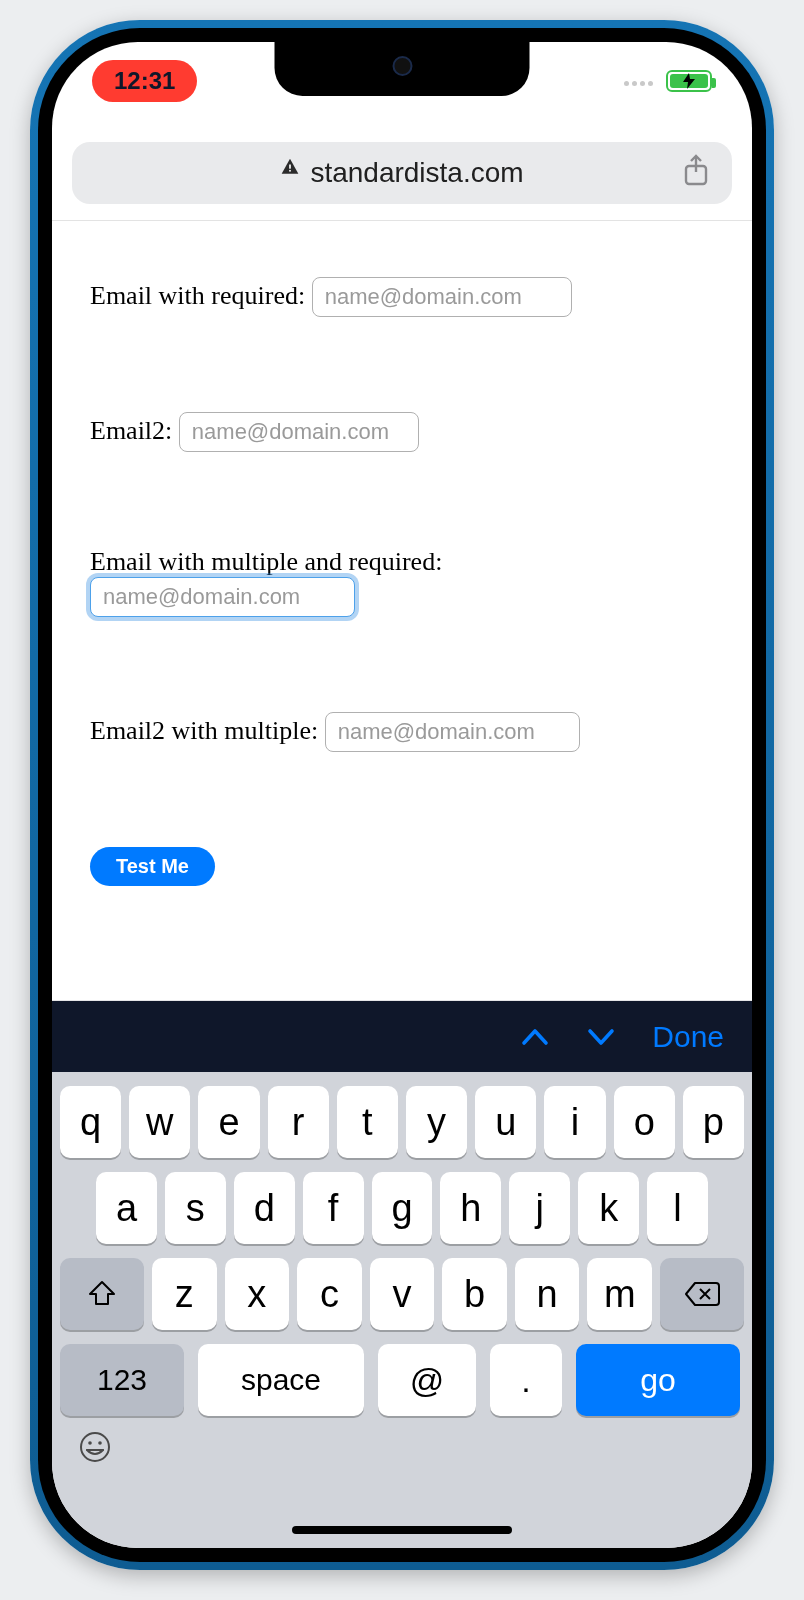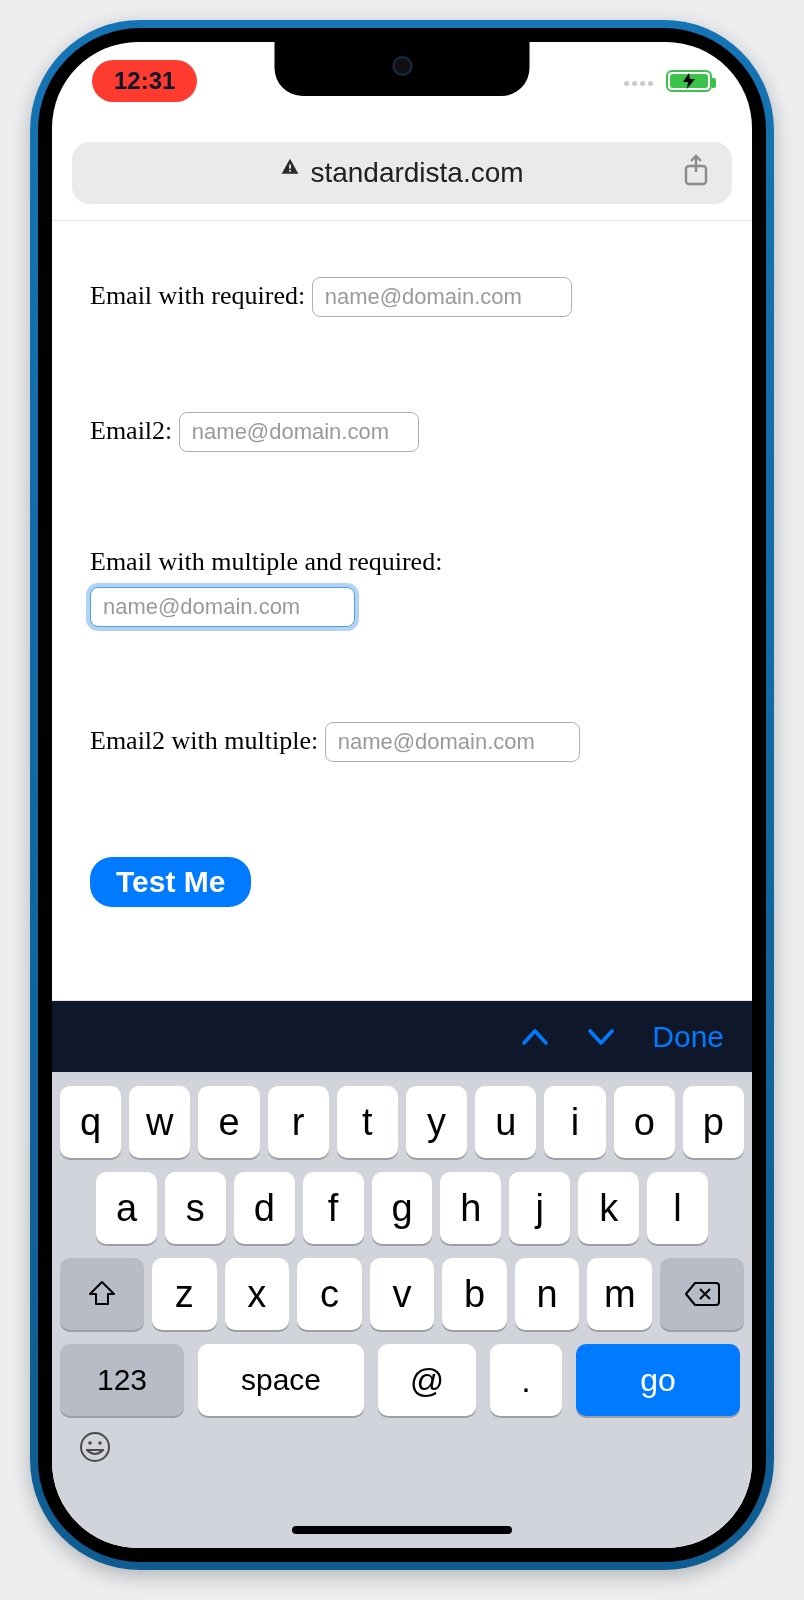--- a/index.html
+++ b/index.html
@@ -140,21 +140,21 @@
     position:absolute;
     top: 205px; left: 0; right: 0; bottom: 0;
     padding: 30px 38px 0 38px;
     font-family: Georgia, "Times New Roman", serif;
     font-size: 26px;
     color:#000;
   }
   .field-row {
     margin-bottom: 95px;
   }
-  .field-row.stack label { display:block; margin-bottom:10px; }
+  .field-row.stack label { display:block; }
   .tinput {
     font-family: -apple-system, Arial, sans-serif;
     font-size: 22px;
     padding: 6px 12px;
     border: 1px solid #b0b0b0;
     border-radius: 8px;
     background:#fff;
     color:#000;
   }
   .tinput::placeholder { color:#9a9a9a; }
@@ -163,21 +163,21 @@
     border: 1px solid #4da1ea;
     box-shadow: 0 0 0 4px rgba(34,133,224,0.35);
   }
   #inp1 { width: 260px; }
   #inp2 { width: 240px; }
   #inp3 { width: 265px; }
   #inp4 { width: 255px; }
   .submit-btn {
     display:inline-block;
     font-family: -apple-system, Arial, sans-serif;
-    font-size: 30px;
+    font-size: 20px;
     font-weight: 700;
     color:#fff;
     background:#007aff;
     border:none;
     border-radius: 22px;
     padding: 8px 26px;
     cursor:pointer;
   }
   
   .kb-accessory {

